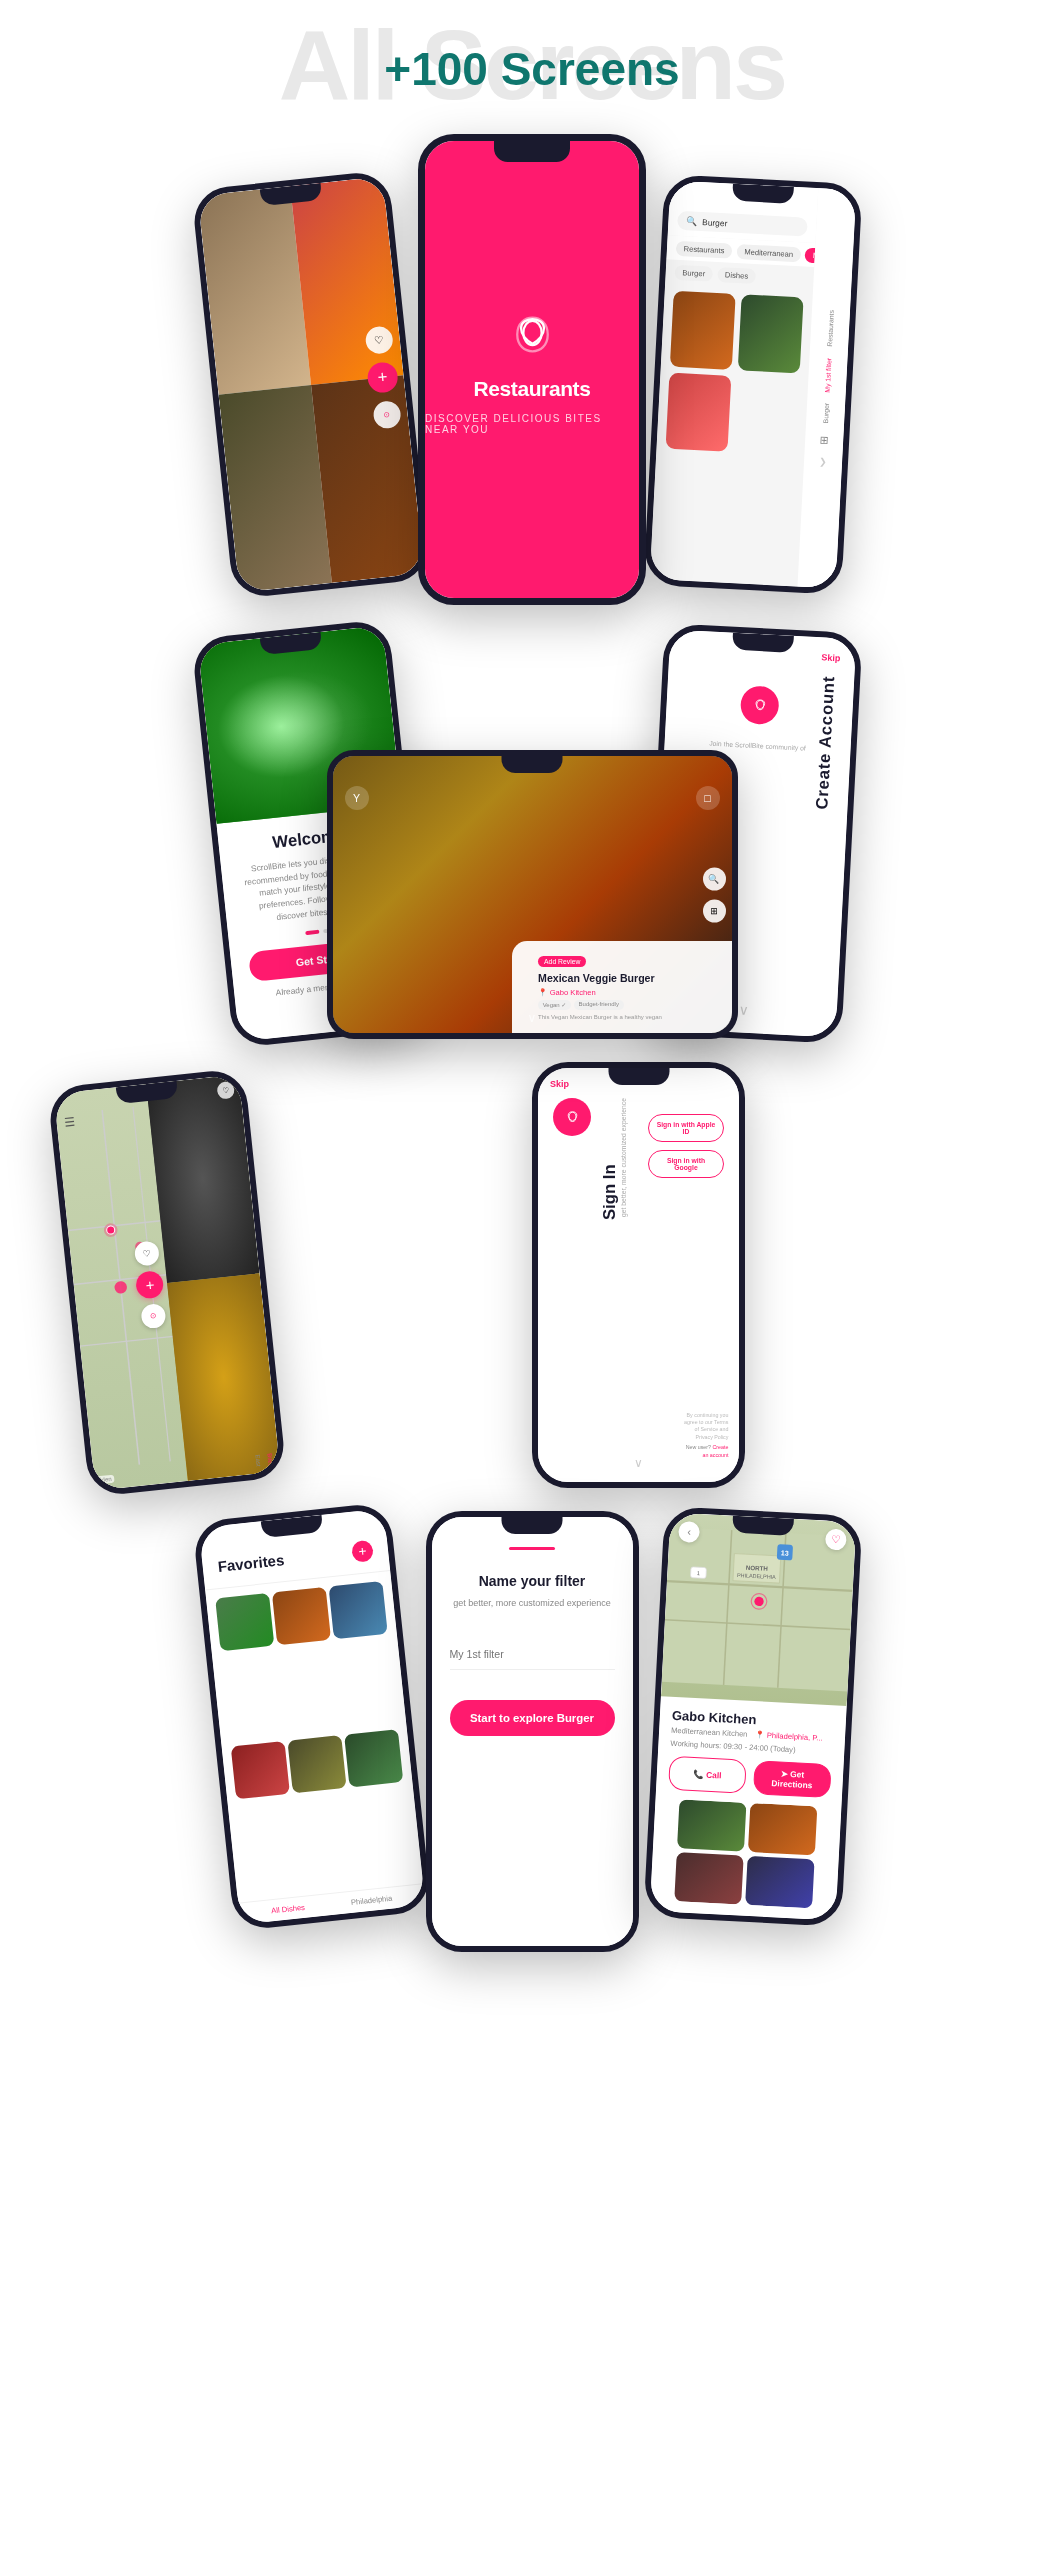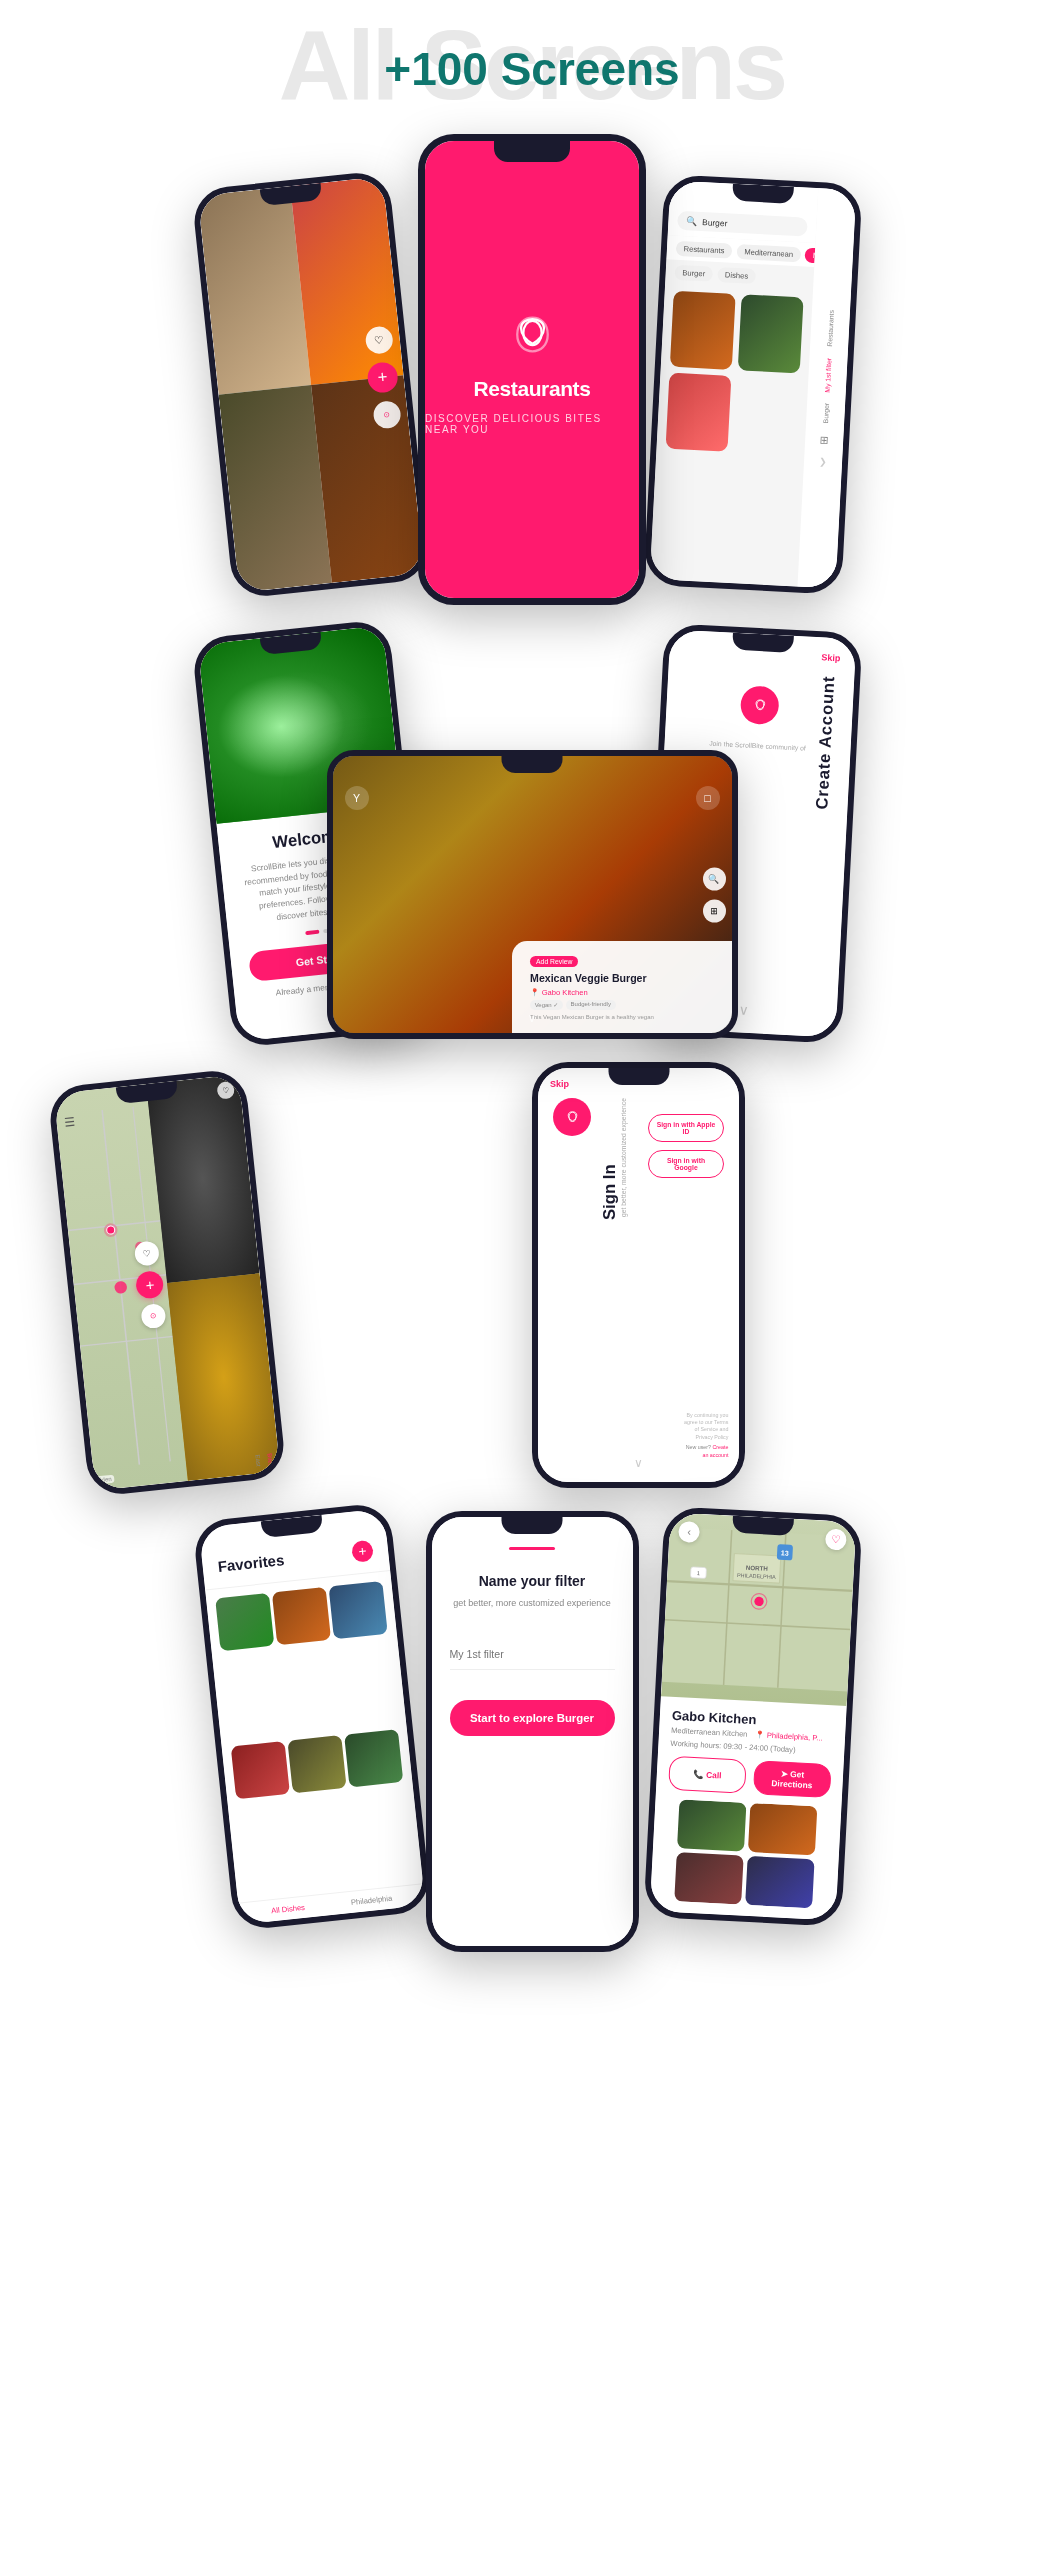--- a/index.html
+++ b/index.html
@@ -394,21 +394,21 @@
       color: white;
       font-size: 10.6px;
     }
     .burger-info-panel {
       position: absolute;
       right: 0;
       bottom: 0;
       width: 55%;
       background: rgba(255,255,255,0.95);
       border-radius: 15px 0 0 0;
-      padding: 12px 18px;
+      padding: 12px 26px;
     }
     .burger-tag {
       background: #ff1a6e;
       color: white;
       font-size: 6.8px;
       padding: 2.3px 6px;
       border-radius: 7.6px;
       display: inline-block;
       margin-bottom: 4.6px;
     }

